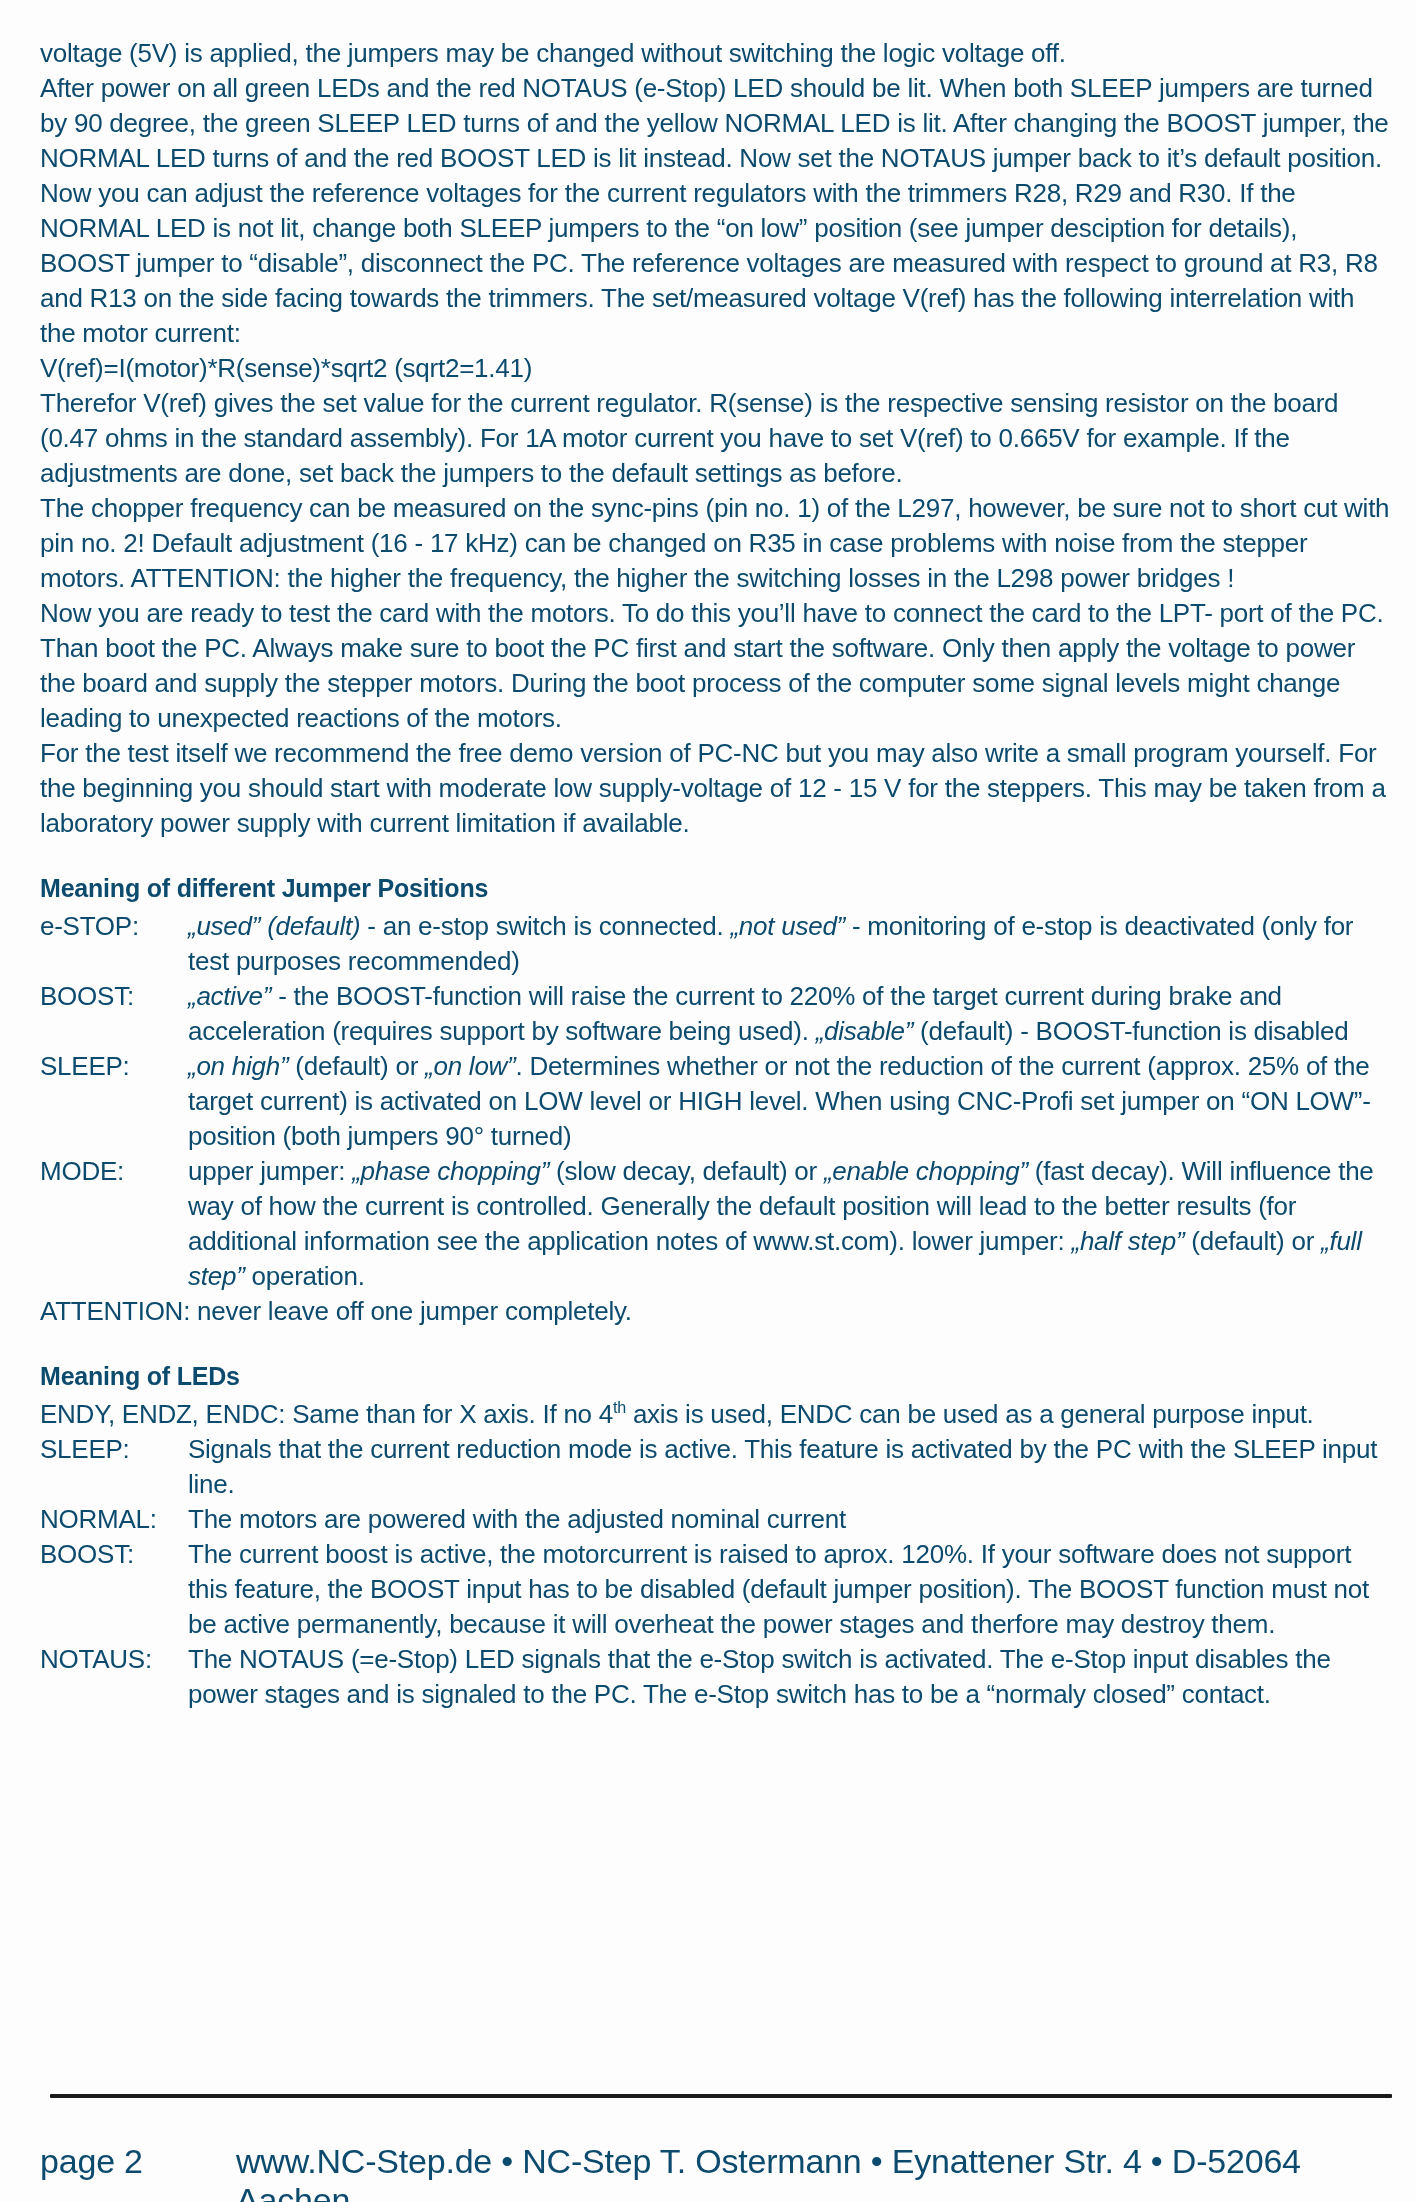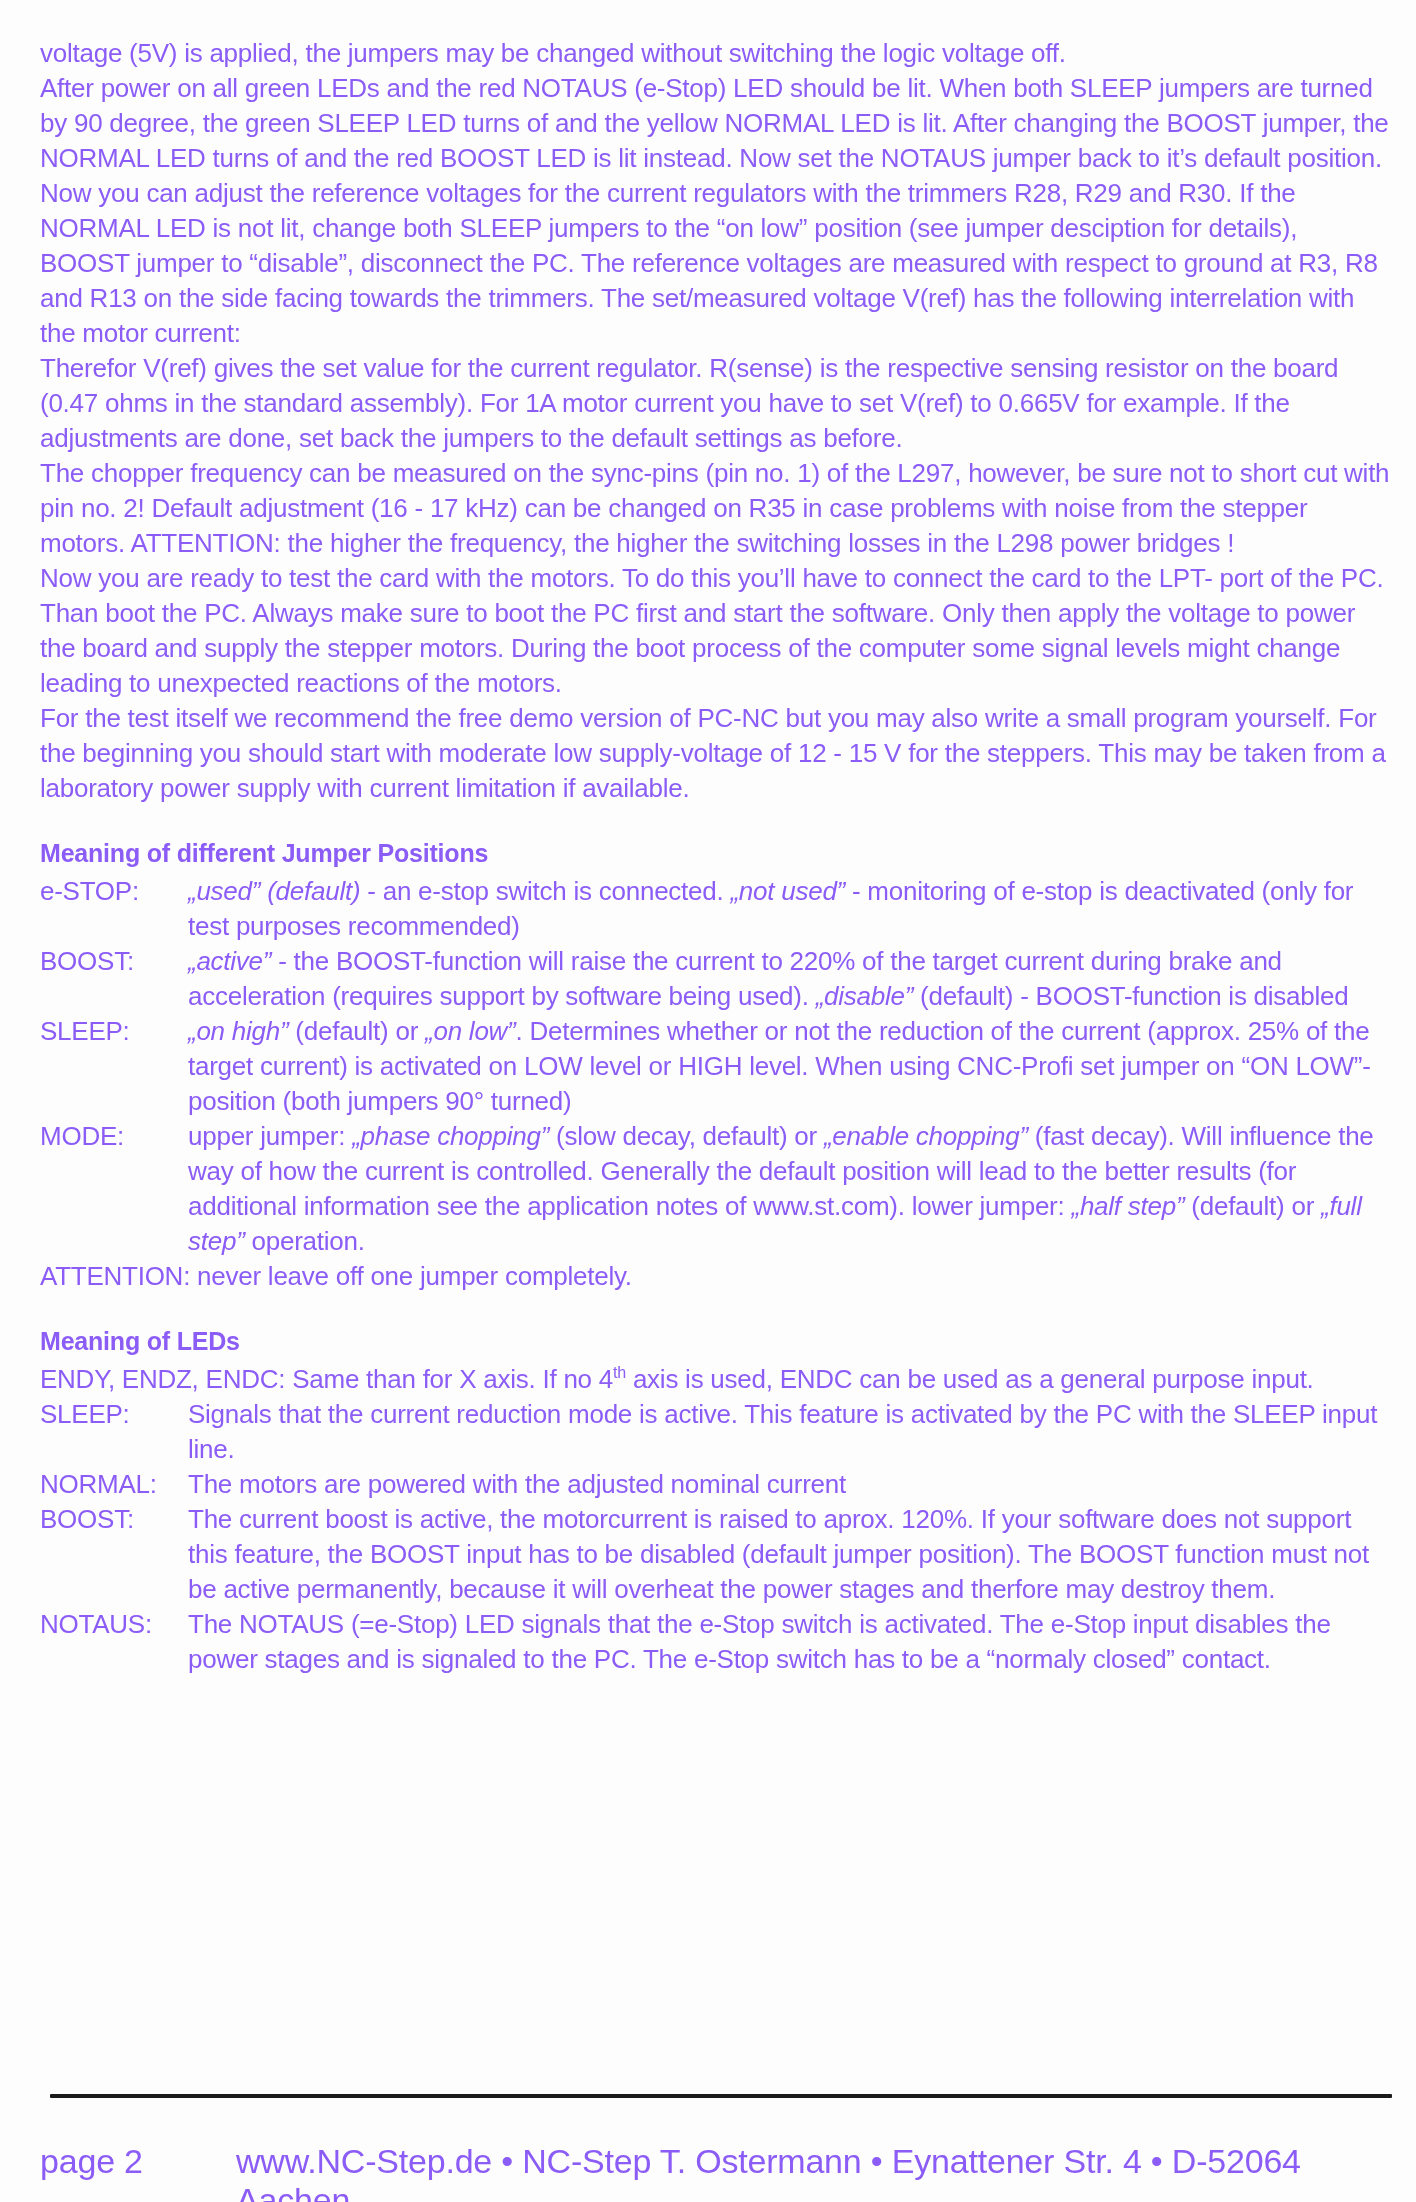--- a/index.html
+++ b/index.html
@@ -1,20 +1,20 @@
 <!DOCTYPE html>
 <html><head>
 <meta charset="utf-8">
 <style>
   html, body { margin:0; padding:0; background:#ffffff; }
   .page {
     position:relative;
     width:1416px; height:2202px;
     background:#fdfdfd;
-    color:#8b5cf6;
+    color:#0c4a6e;
     font-family:"Liberation Sans", sans-serif;
     overflow:hidden;
   }
   .content {
     padding:36px 26px 0 40px;
     font-size:26px;
     line-height:35px;
     letter-spacing:-0.25px;
   }
   .content p { margin:0; }
@@ -52,20 +52,21 @@
 </head>
 <body>
 
 <div class="page">
   <div class="content">
 
     <p>voltage (5V) is applied, the jumpers may be changed without switching the logic voltage off.</p>
     <p>After power on all green LEDs and the red NOTAUS (e-Stop) LED should be lit. When both SLEEP jumpers are turned by 90 degree, the green SLEEP LED turns of and the yellow NORMAL LED is lit. After changing the BOOST jumper, the NORMAL LED turns of and the red BOOST LED is lit instead. Now set the NOTAUS jumper back to it’s default position.</p>
     <p>Now you can adjust the reference voltages for the current regulators with the trimmers R28, R29 and R30. If the NORMAL LED is not lit, change both SLEEP jumpers to the “on low” position (see jumper desciption for details), BOOST jumper to “disable”, disconnect the PC. The reference voltages are measured with respect to ground at R3, R8 and R13 on the side facing towards the trimmers. The set/measured voltage V(ref) has the following interrelation with the motor current:</p>
 
+    <p class="formula">V(ref)=I(motor)*R(sense)*sqrt2 (sqrt2=1.41)</p>
 
     <p>Therefor V(ref) gives the set value for the current regulator. R(sense) is the respective sensing resistor on the board (0.47 ohms in the standard assembly). For 1A motor current you have to set V(ref) to 0.665V for example. If the adjustments are done, set back the jumpers to the default settings as before.</p>
     <p>The chopper frequency can be measured on the sync-pins (pin no. 1) of the L297, however, be sure not to short cut with pin no. 2! Default adjustment (16 - 17 kHz) can be changed on R35 in case problems with noise from the stepper motors. ATTENTION: the higher the frequency, the higher the switching losses in the L298 power bridges !</p>
     <p>Now you are ready to test the card with the motors. To do this you’ll have to connect the card to the LPT- port of the PC. Than boot the PC. Always make sure to boot the PC first and start the software. Only then apply the voltage to power the board and supply the stepper motors. During the boot process of the computer some signal levels might change leading to unexpected reactions of the motors.</p>
     <p>For the test itself we recommend the free demo version of PC-NC but you may also write a small program yourself. For the beginning you should start with moderate low supply-voltage of 12 - 15 V for the steppers. This may be taken from a laboratory power supply with current limitation if available.</p>
 
     <section>
       <h2 class="section-heading">Meaning of different Jumper Positions</h2>
 
       <div class="def-row">

